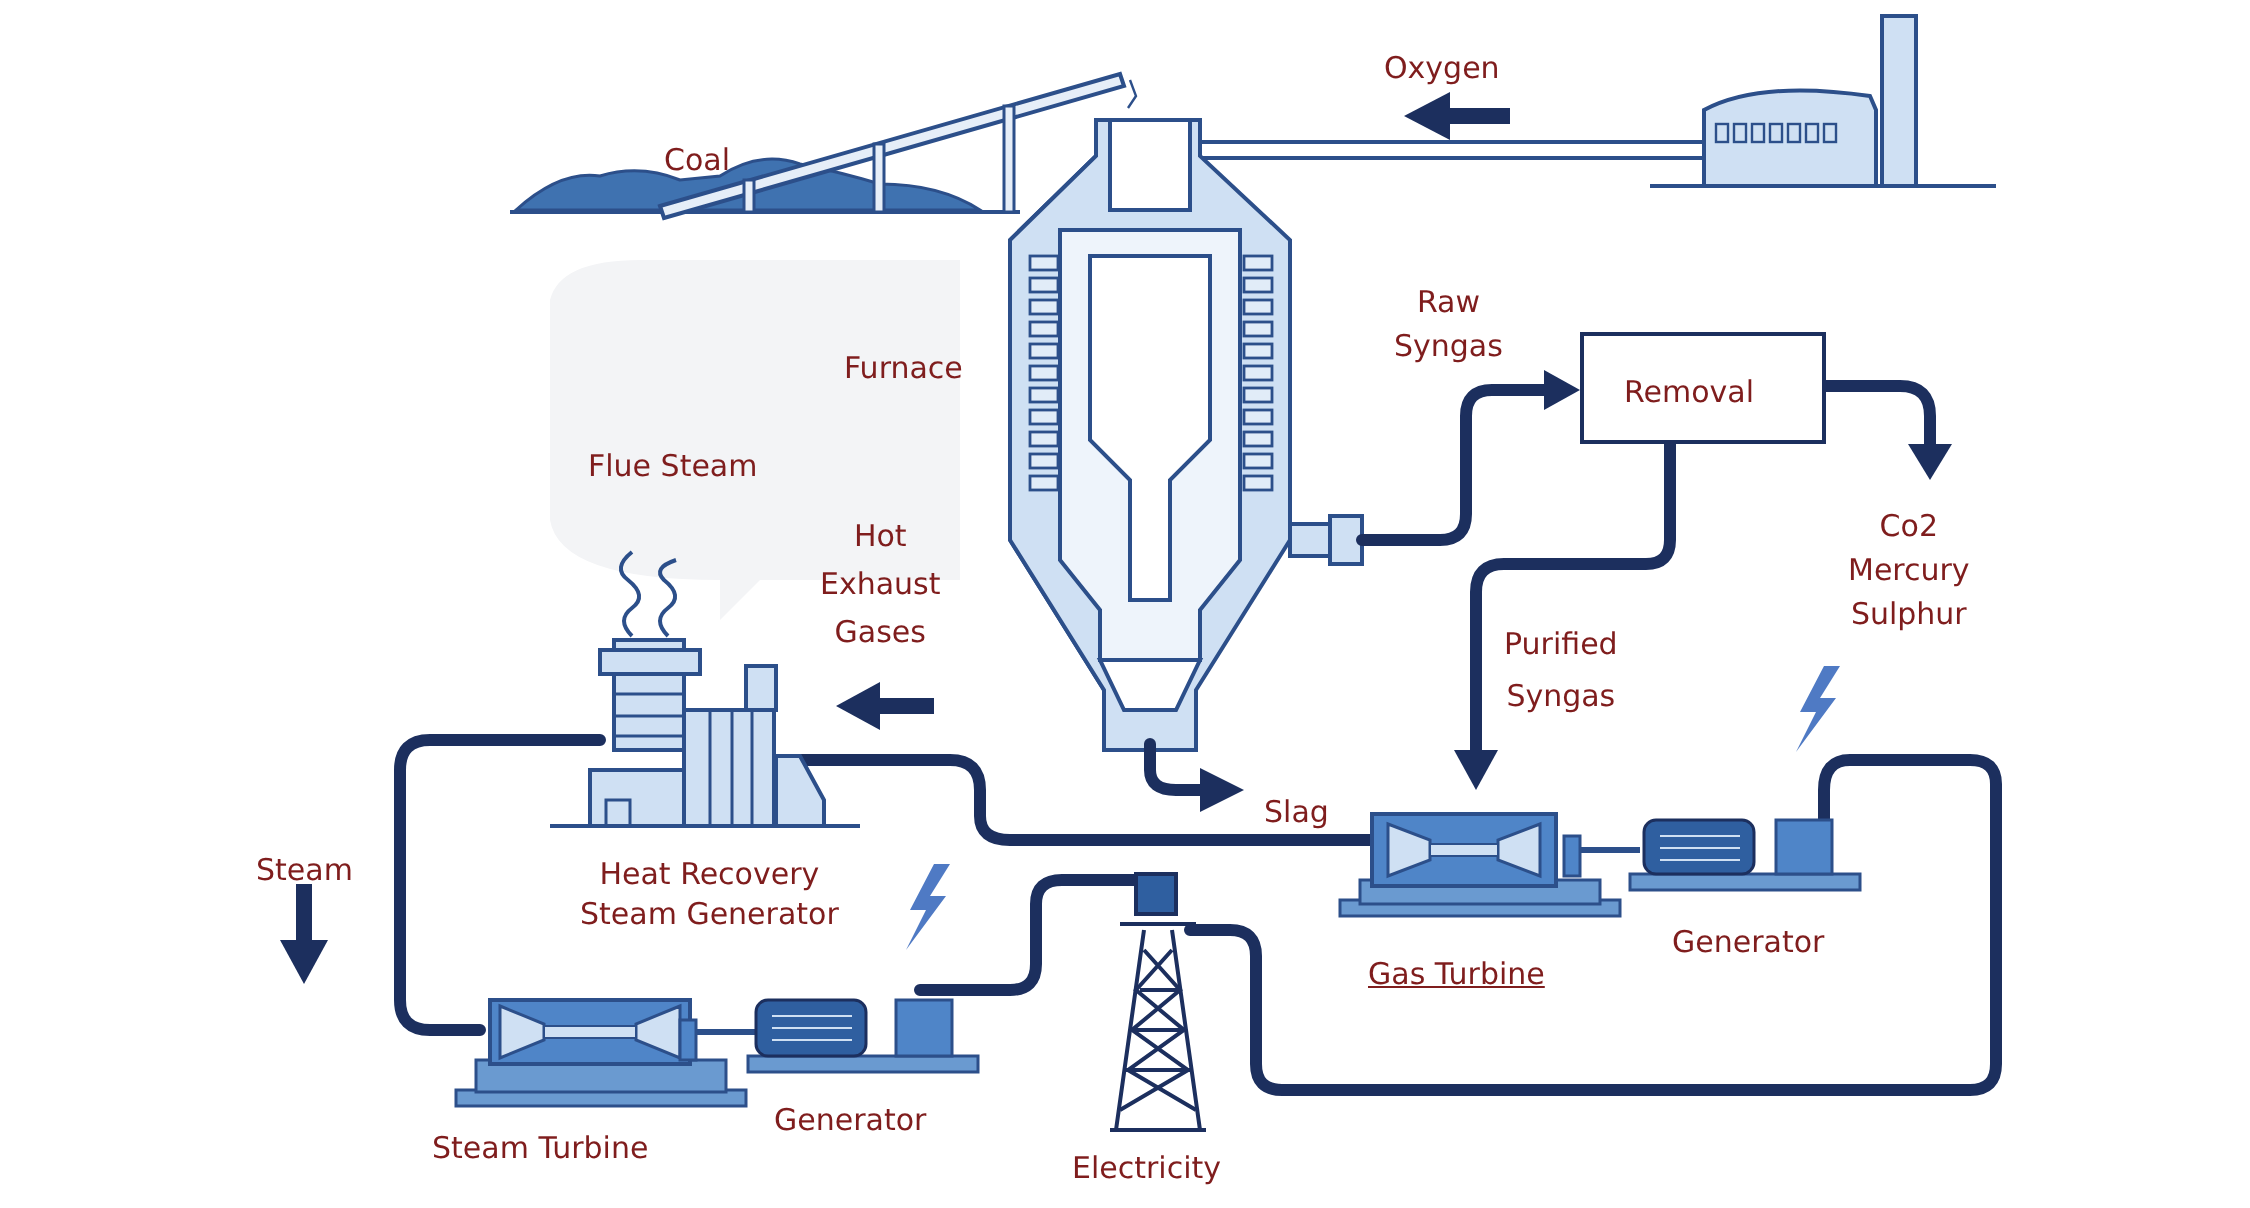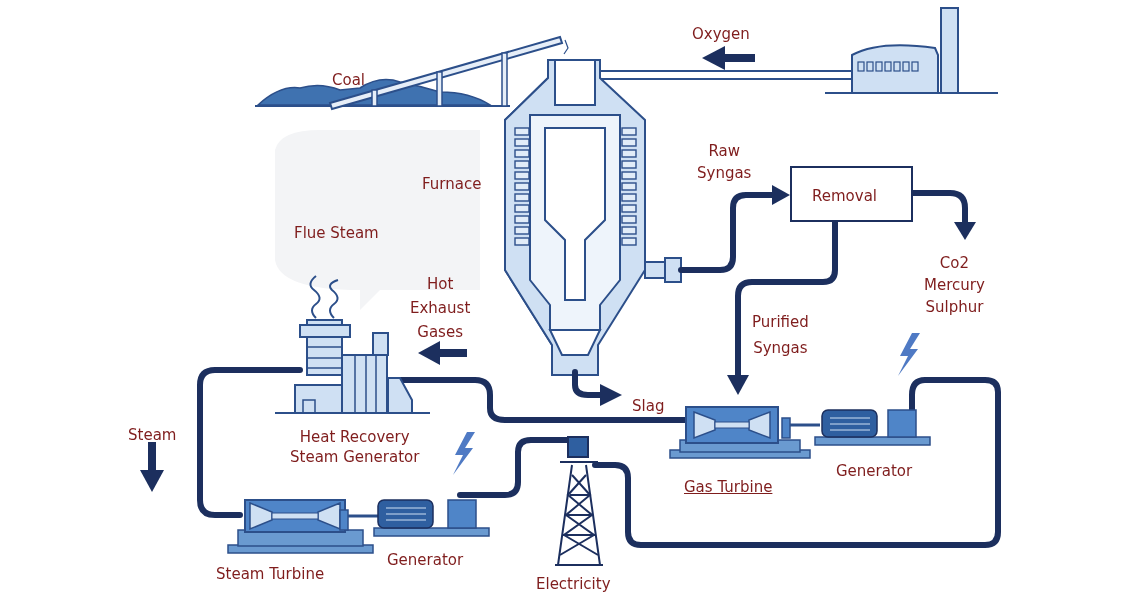--- a/index.html
+++ b/index.html
@@ -199,21 +199,21 @@
 <div class="lbl" style="left:924px;top:252px;text-align:center;">
   <span>Co2</span>
   <span>Mercury</span>
   <span>Sulphur</span>
 </div>
 <div class="lbl" style="left:752px;top:309px;line-height:26px;">
   <span>Purified</span>
   <span>Syngas</span>
 </div>
 <div class="lbl" style="left:294px;top:222px;">Flue Steam</div>
-<div class="lbl" style="left:410px;top:272px;line-height:24px;">
+<div class="lbl" style="left:410px;top:256px;line-height:24px;">
   <span>Hot</span>
   <span>Exhaust</span>
   <span>Gases</span>
 </div>
 <div class="lbl" style="left:632px;top:395px;">Slag</div>
 <div class="lbl" style="left:128px;top:424px;text-align:right;">Steam</div>
 <div class="lbl" style="left:290px;top:427px;line-height:20px;text-align:center;">
   <span>Heat Recovery</span>
   <span>Steam Generator</span>
 </div>

